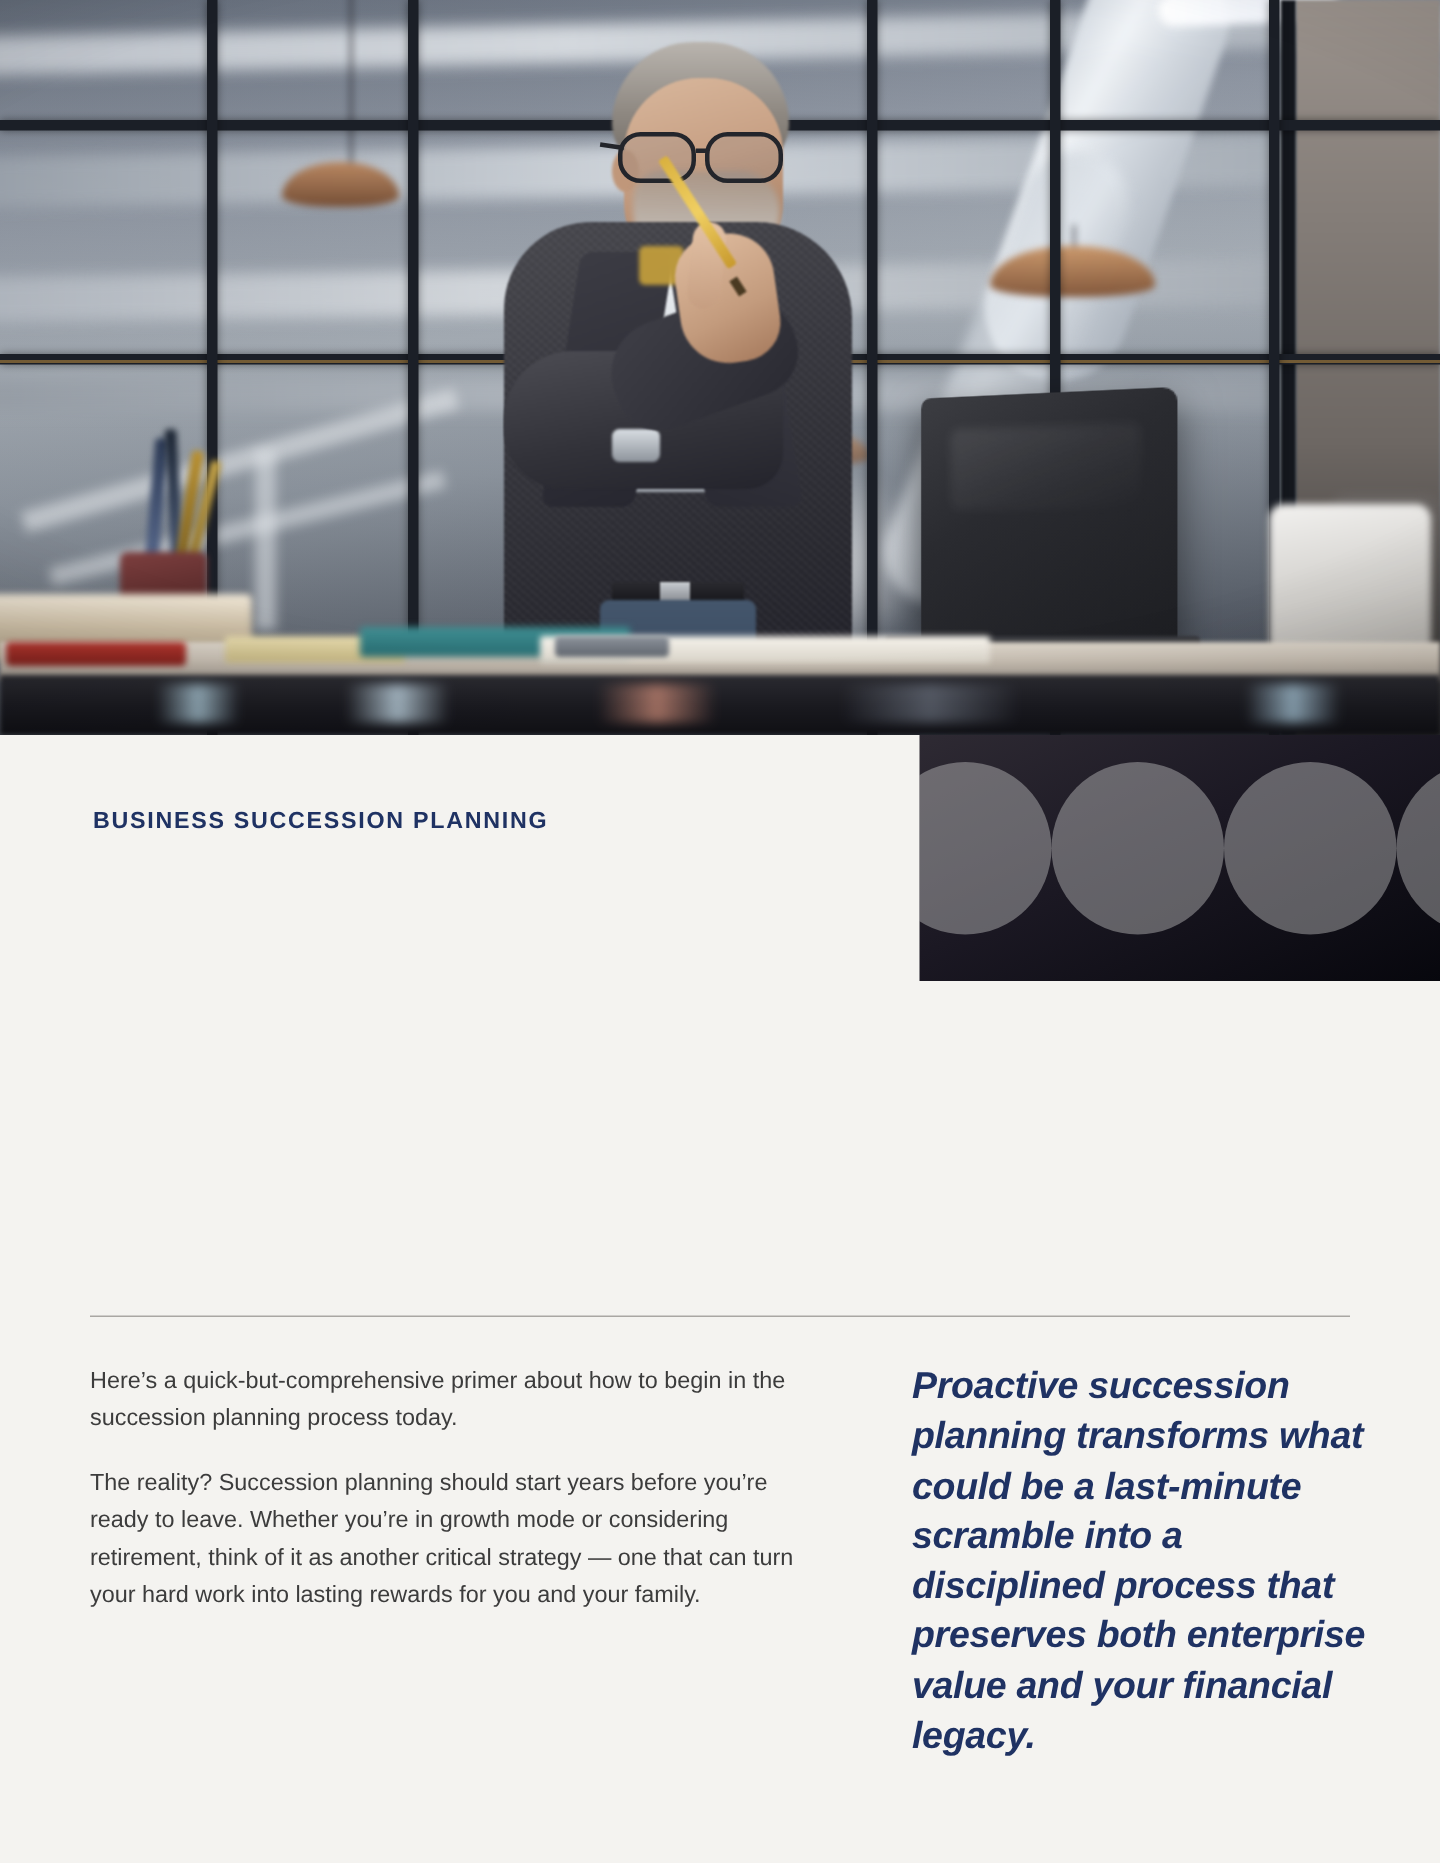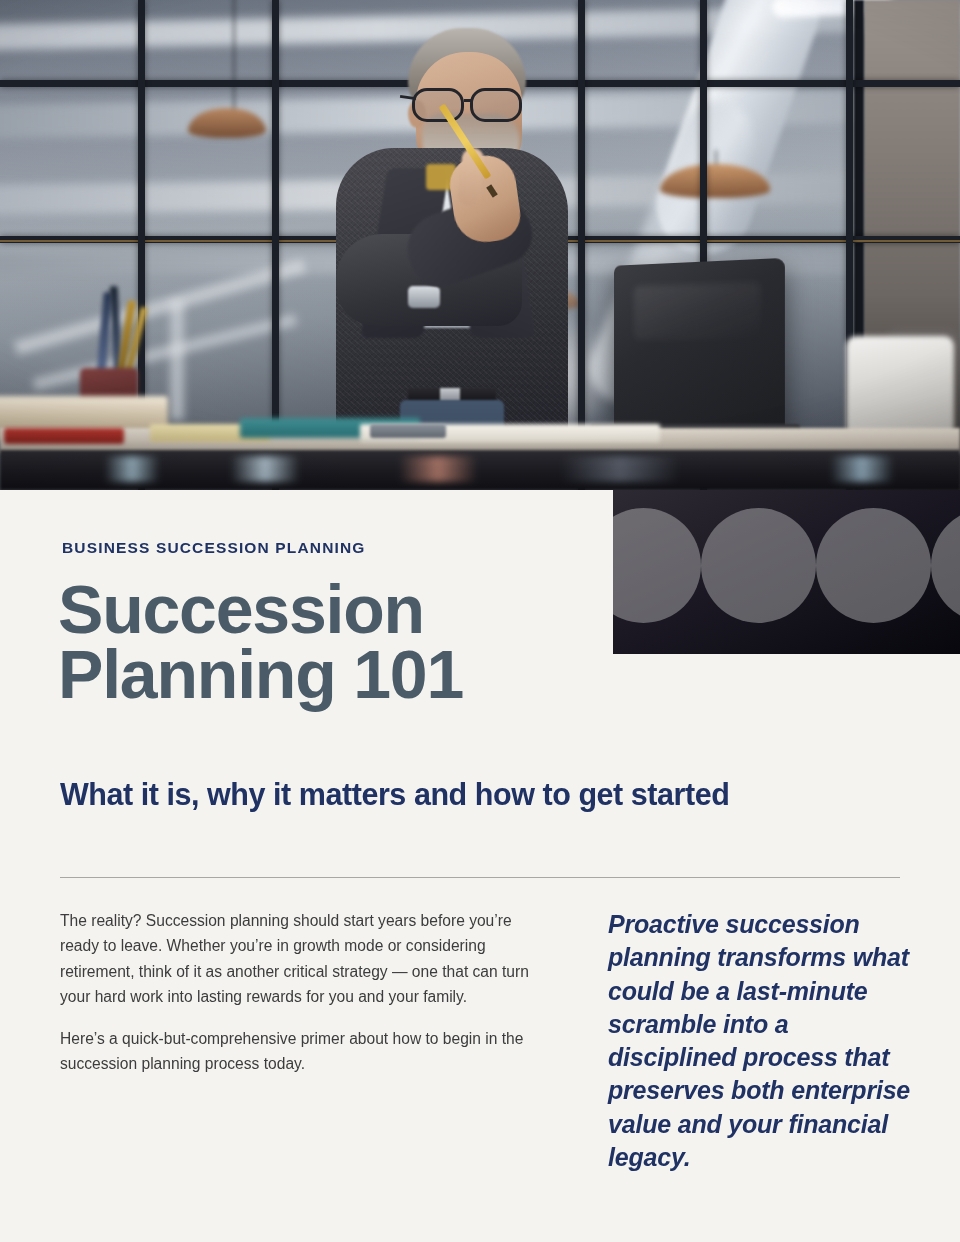--- a/index.html
+++ b/index.html
@@ -452,25 +452,23 @@
     <span></span>
     <span></span>
     <span></span>
     <span></span>
   </div>
 </div>
 
 <div class="content">
   <div class="eyebrow">BUSINESS SUCCESSION PLANNING</div>
 
-  <h1 class="title"><span>Succession</span><br><span>Planning 101</span></h1>
-
-  <h2 class="subtitle">What it is, why it matters and how to get started</h2>
+
 
   <div class="divider"></div>
 
   <div class="body-col">
+    <p>Here’s a quick-but-comprehensive primer about how to begin in the succession planning process today.</p>
     <p>The reality? Succession planning should start years before you’re ready to leave. Whether you’re in growth mode or considering retirement, think of it as another critical strategy — one that can turn your hard work into lasting rewards for you and your family.</p>
-    <p>Here’s a quick-but-comprehensive primer about how to begin in the succession planning process today.</p>
   </div>
 
   <blockquote class="quote">Proactive succession planning transforms what could be a last-minute scramble into a disciplined process that preserves both enterprise value and your financial legacy.</blockquote>
 </div>
 
 </body></html>

